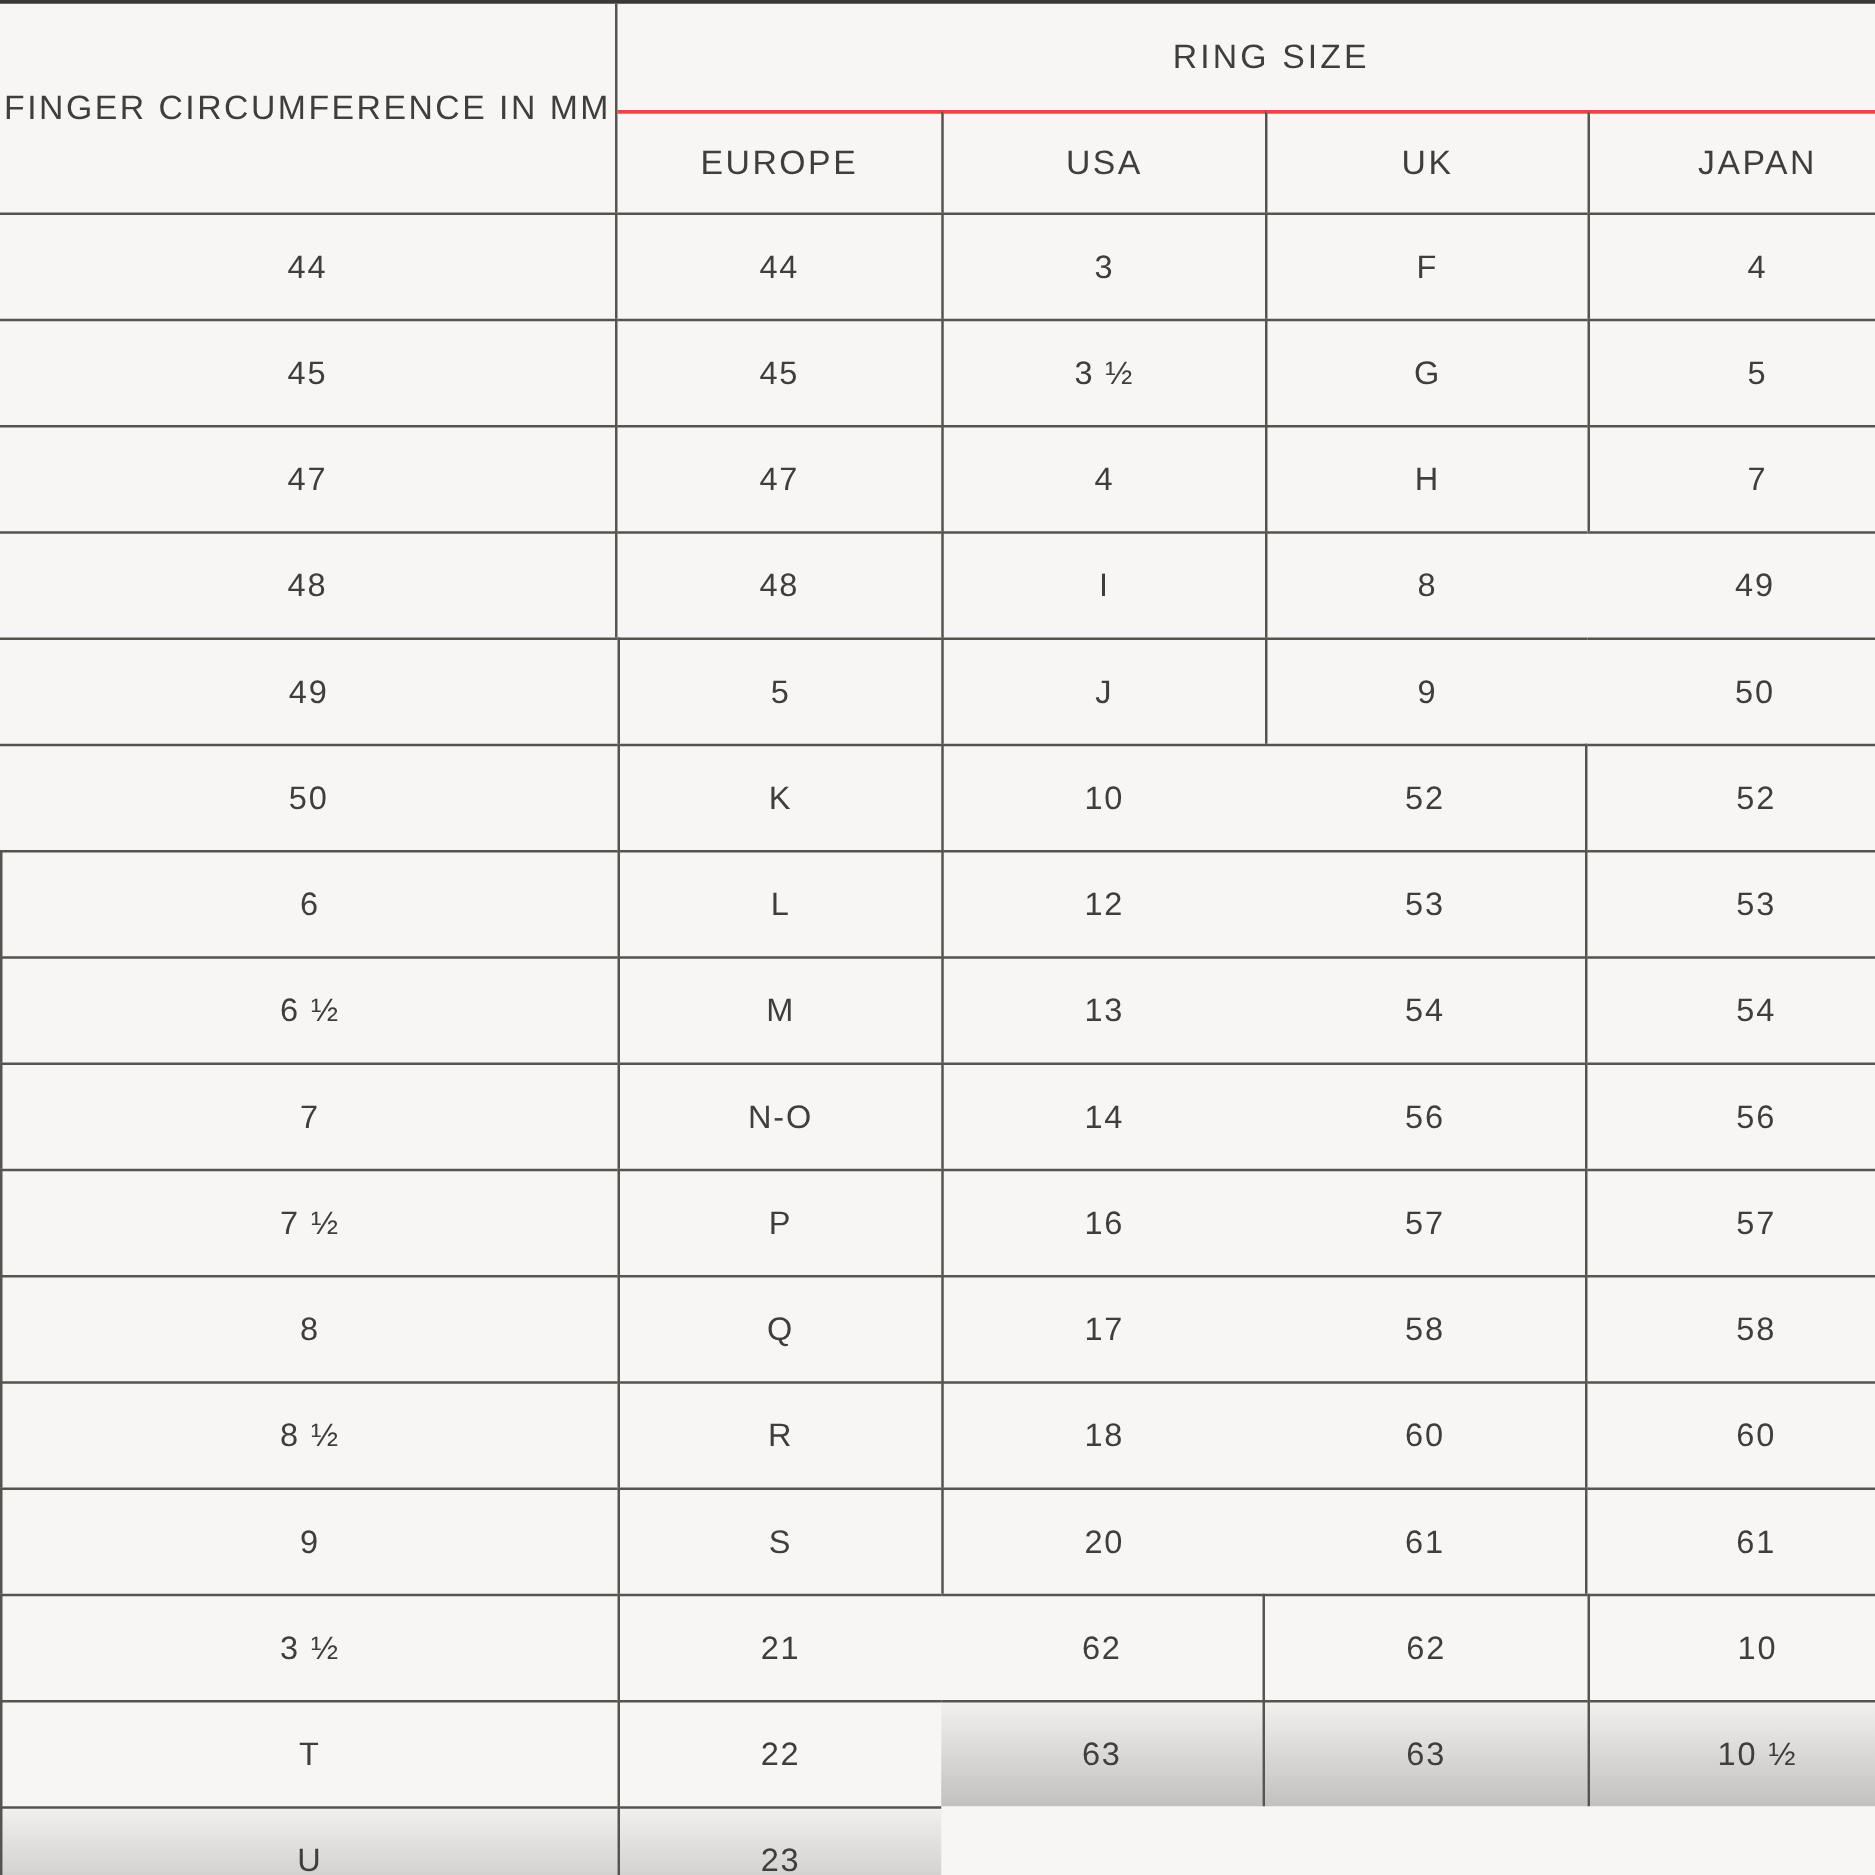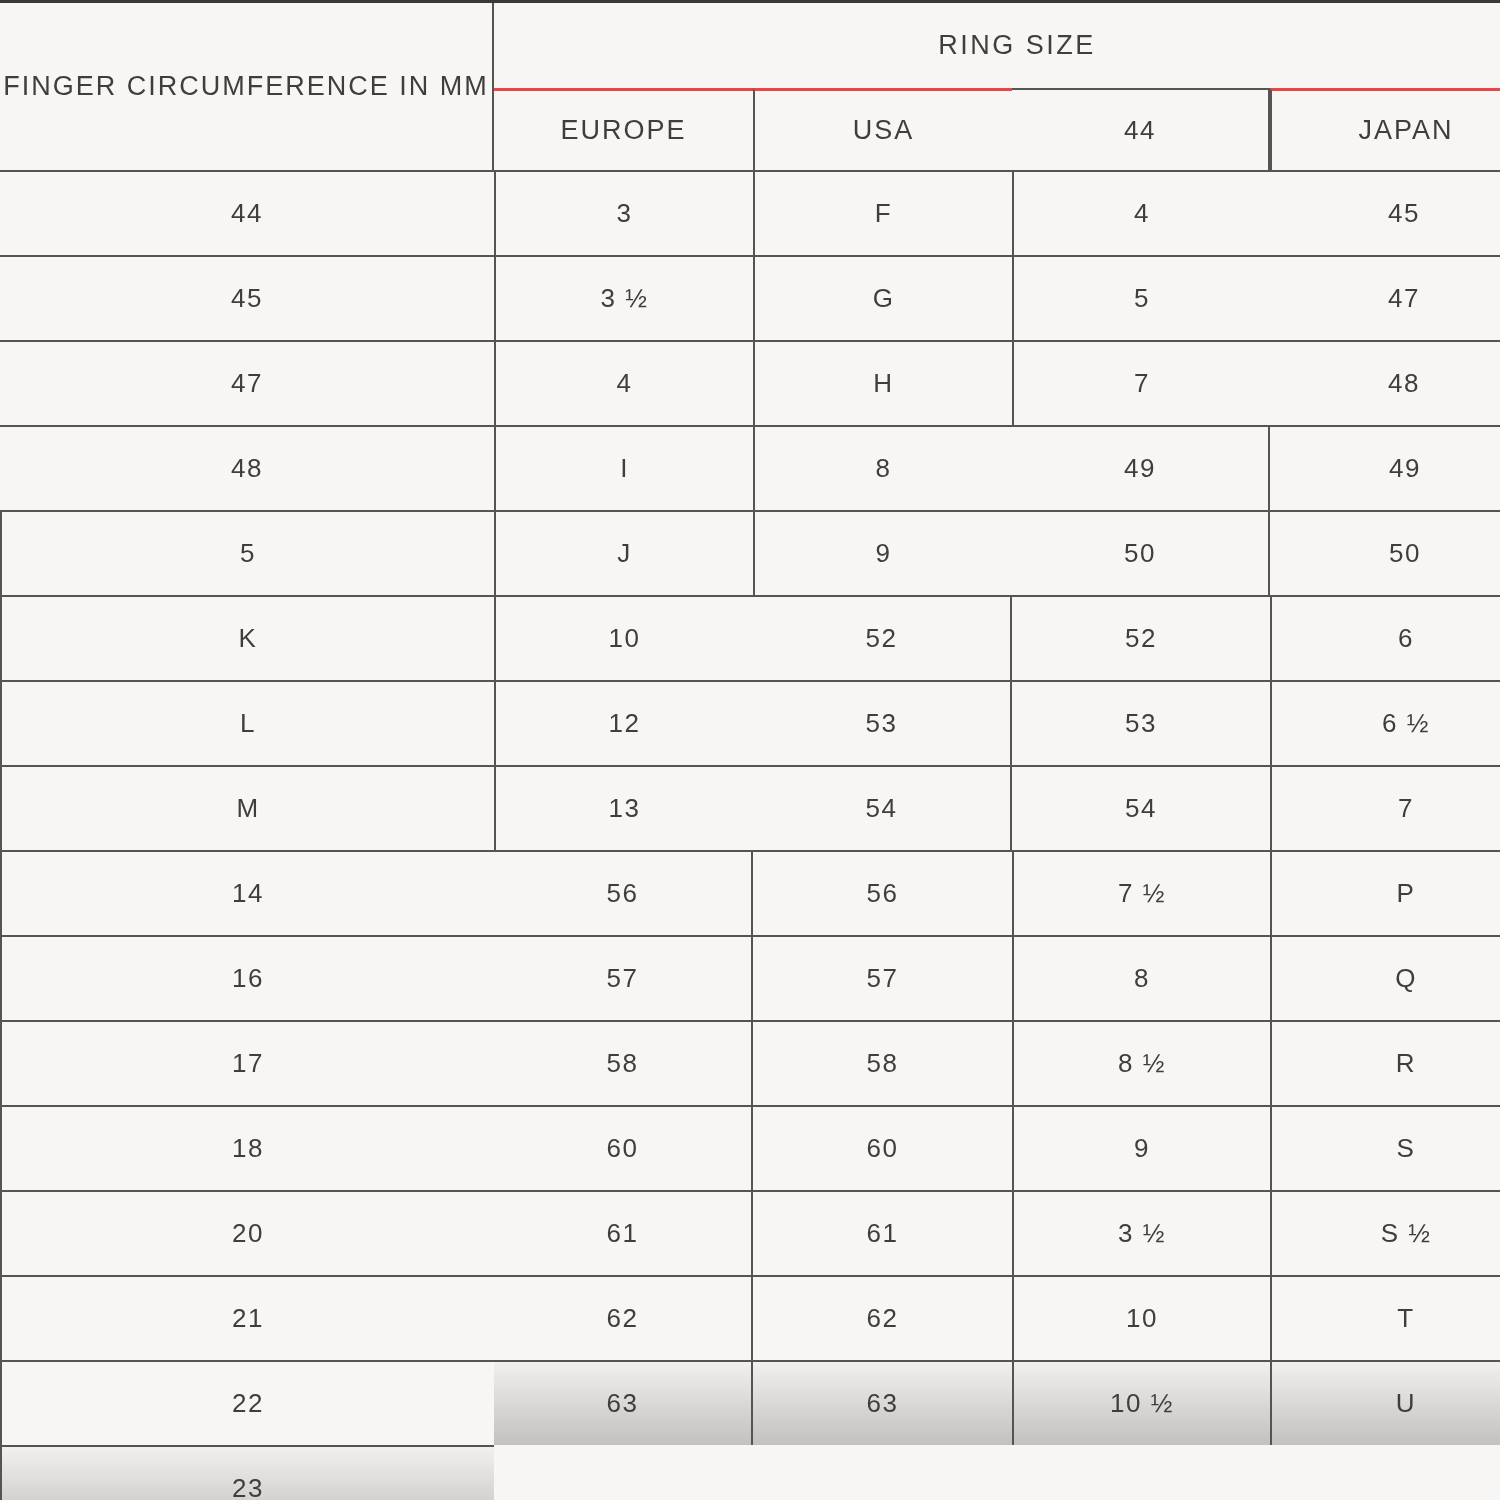--- a/index.html
+++ b/index.html
@@ -71,20 +71,21 @@
 </style>
 </head>
 <body>
 
 <div class="chart-viewport">
   <div class="grid" id="grid">
     <div class="cell corner">FINGER CIRCUMFERENCE IN MM</div>
     <div class="cell group">RING SIZE</div>
     <div class="cell sub c2">EUROPE</div>
     <div class="cell sub c3">USA</div>
+    <div class="cell sub c4">UK</div>
     <div class="cell sub c5">JAPAN</div>
 
   <div class="cell data c1">44</div>
       <div class="cell data">44</div>
       <div class="cell data vline">3</div>
       <div class="cell data vline">F</div>
       <div class="cell data vline">4</div>
       <div class="cell data c1">45</div>
       <div class="cell data">45</div>
       <div class="cell data vline">3 ½</div>
@@ -114,20 +115,21 @@
       <div class="cell data vline">L</div>
       <div class="cell data vline">12</div>
       <div class="cell data c1">53</div>
       <div class="cell data">53</div>
       <div class="cell data vline">6 ½</div>
       <div class="cell data vline">M</div>
       <div class="cell data vline">13</div>
       <div class="cell data c1">54</div>
       <div class="cell data">54</div>
       <div class="cell data vline">7</div>
+      <div class="cell data vline">N-O</div>
       <div class="cell data vline">14</div>
       <div class="cell data c1">56</div>
       <div class="cell data">56</div>
       <div class="cell data vline">7 ½</div>
       <div class="cell data vline">P</div>
       <div class="cell data vline">16</div>
       <div class="cell data c1">57</div>
       <div class="cell data">57</div>
       <div class="cell data vline">8</div>
       <div class="cell data vline">Q</div>
@@ -138,21 +140,20 @@
       <div class="cell data vline">R</div>
       <div class="cell data vline">18</div>
       <div class="cell data c1">60</div>
       <div class="cell data">60</div>
       <div class="cell data vline">9</div>
       <div class="cell data vline">S</div>
       <div class="cell data vline">20</div>
       <div class="cell data c1">61</div>
       <div class="cell data">61</div>
       <div class="cell data vline">3 ½</div>
-      <div class="cell data vline">S ½</div>
       <div class="cell data vline">21</div>
       <div class="cell data c1">62</div>
       <div class="cell data">62</div>
       <div class="cell data vline">10</div>
       <div class="cell data vline">T</div>
       <div class="cell data vline">22</div>
       <div class="cell data c1 last-row">63</div>
       <div class="cell data last-row">63</div>
       <div class="cell data vline last-row">10 ½</div>
       <div class="cell data vline last-row">U</div>

